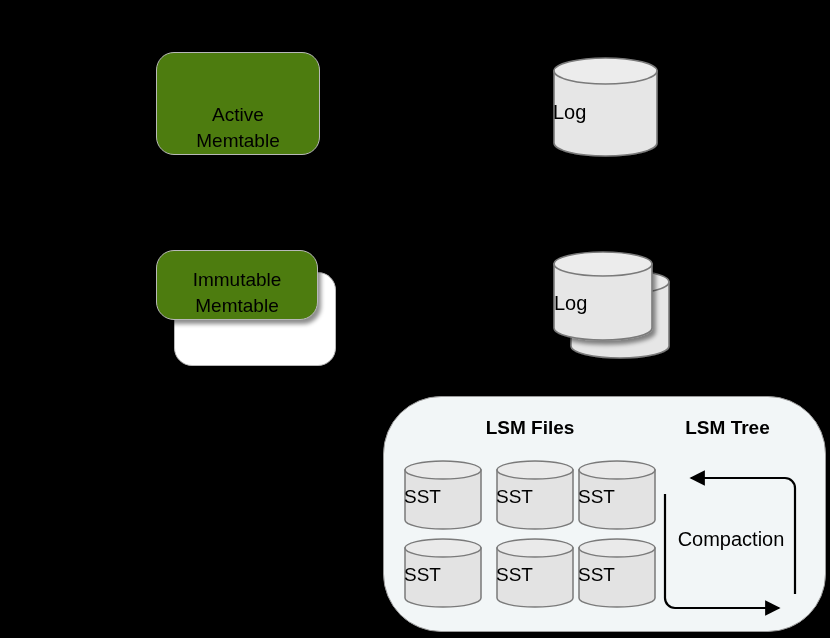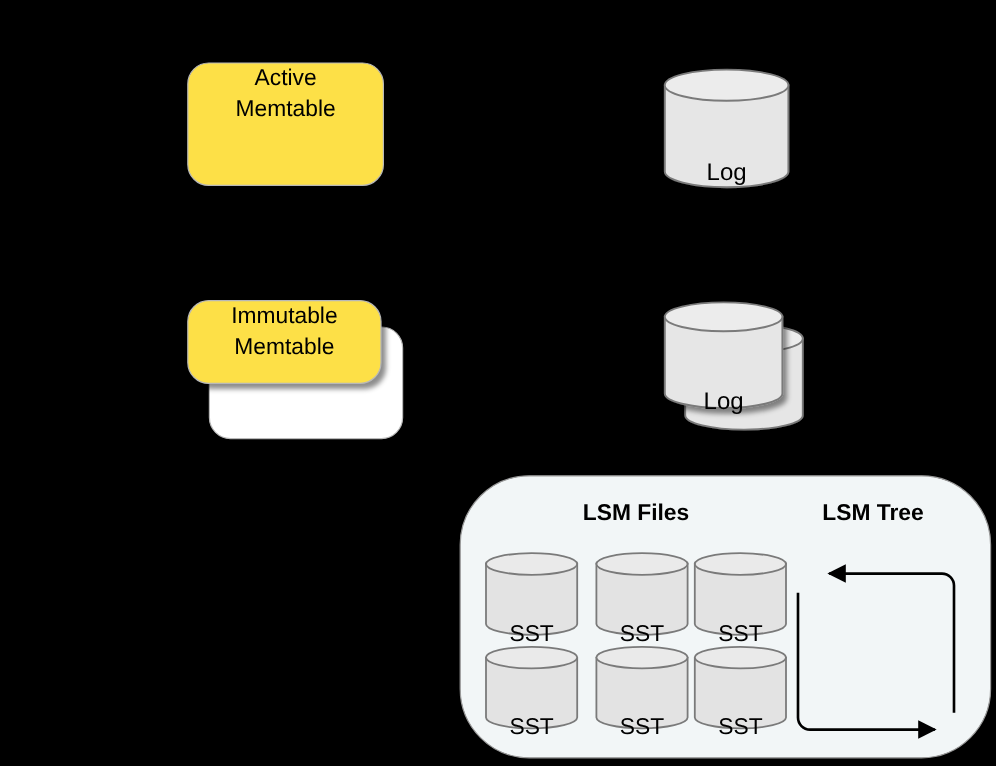--- a/index.html
+++ b/index.html
@@ -14,27 +14,27 @@
     position: relative;
     width: 830px;
     height: 638px;
     background: #000000;
     overflow: hidden;
   }
 
   
   .memtable-box {
     position: absolute;
-    background: #fde047;
+    background: #4d7c0f;
     border: 1px solid #b8b8b8;
     border-radius: 18px;
     box-shadow: 3px 4px 4px rgba(0,0,0,0.45);
     box-sizing: border-box;
     display: flex;
-    align-items: flex-start;
+    align-items: flex-end;
     justify-content: center;
     text-align: center;
   }
   .memtable-label {
     color: #000000;
     font-size: 19px;
     line-height: 26px;
     white-space: pre-line;
   }
   .memtable-back {
@@ -48,24 +48,23 @@
 
   
   .cyl {
     position: absolute;
   }
   .cyl svg { display: block; overflow: visible; }
   .cyl-label {
     position: absolute;
     left: 0;
     width: 100%;
-    text-align: center;
+    text-align: left;
     color: #000000;
     pointer-events: none;
-    margin-top: 32px;
   }
 
   
   #lsm-panel {
     position: absolute;
     left: 383px;
     top: 396px;
     width: 443px;
     height: 236px;
     background: #f2f6f7;
@@ -214,14 +213,15 @@
       <marker id="arrow-right" viewBox="0 0 10 10" refX="9" refY="5" markerWidth="7" markerHeight="7" orient="auto-start-reverse">
         <path d="M0,0 L10,5 L0,10 z" fill="#000000"></path>
       </marker>
     </defs>
 
     <path d="M140,132 L140,26 A10,10 0 0 0 130,16 L36,16" fill="none" stroke="#000000" stroke-width="2.2" marker-end="url(#arrow-left)"></path>
 
     <path d="M10,32 L10,136 A10,10 0 0 0 20,146 L124,146" fill="none" stroke="#000000" stroke-width="2.2" marker-end="url(#arrow-right)"></path>
   </svg>
 
+  <div id="compaction-text">Compaction</div>
 
 </div>
 
 </body></html>

